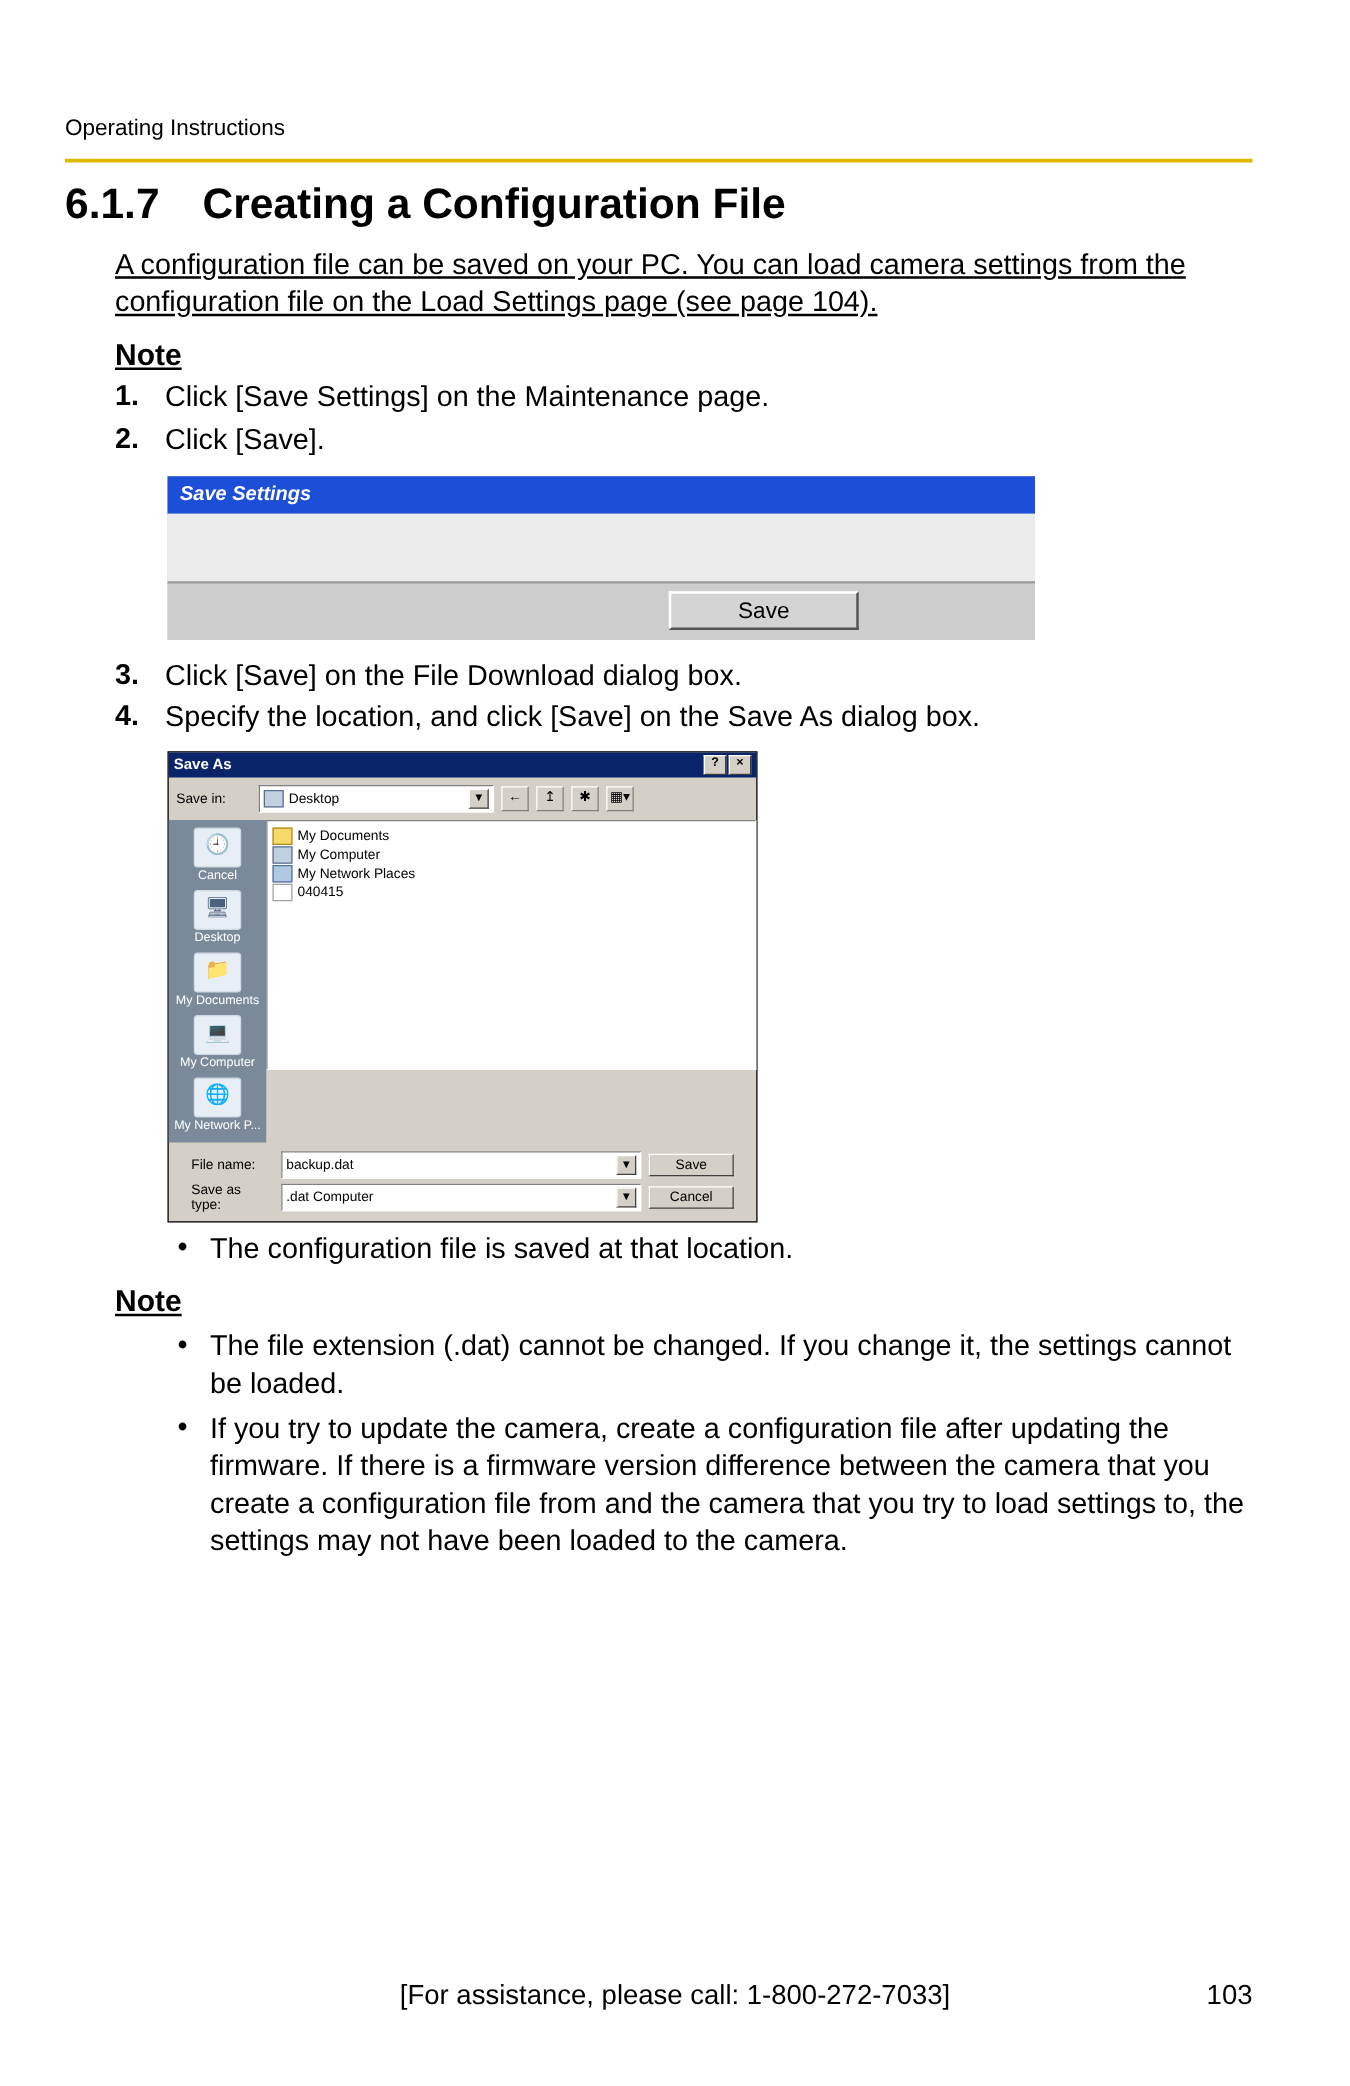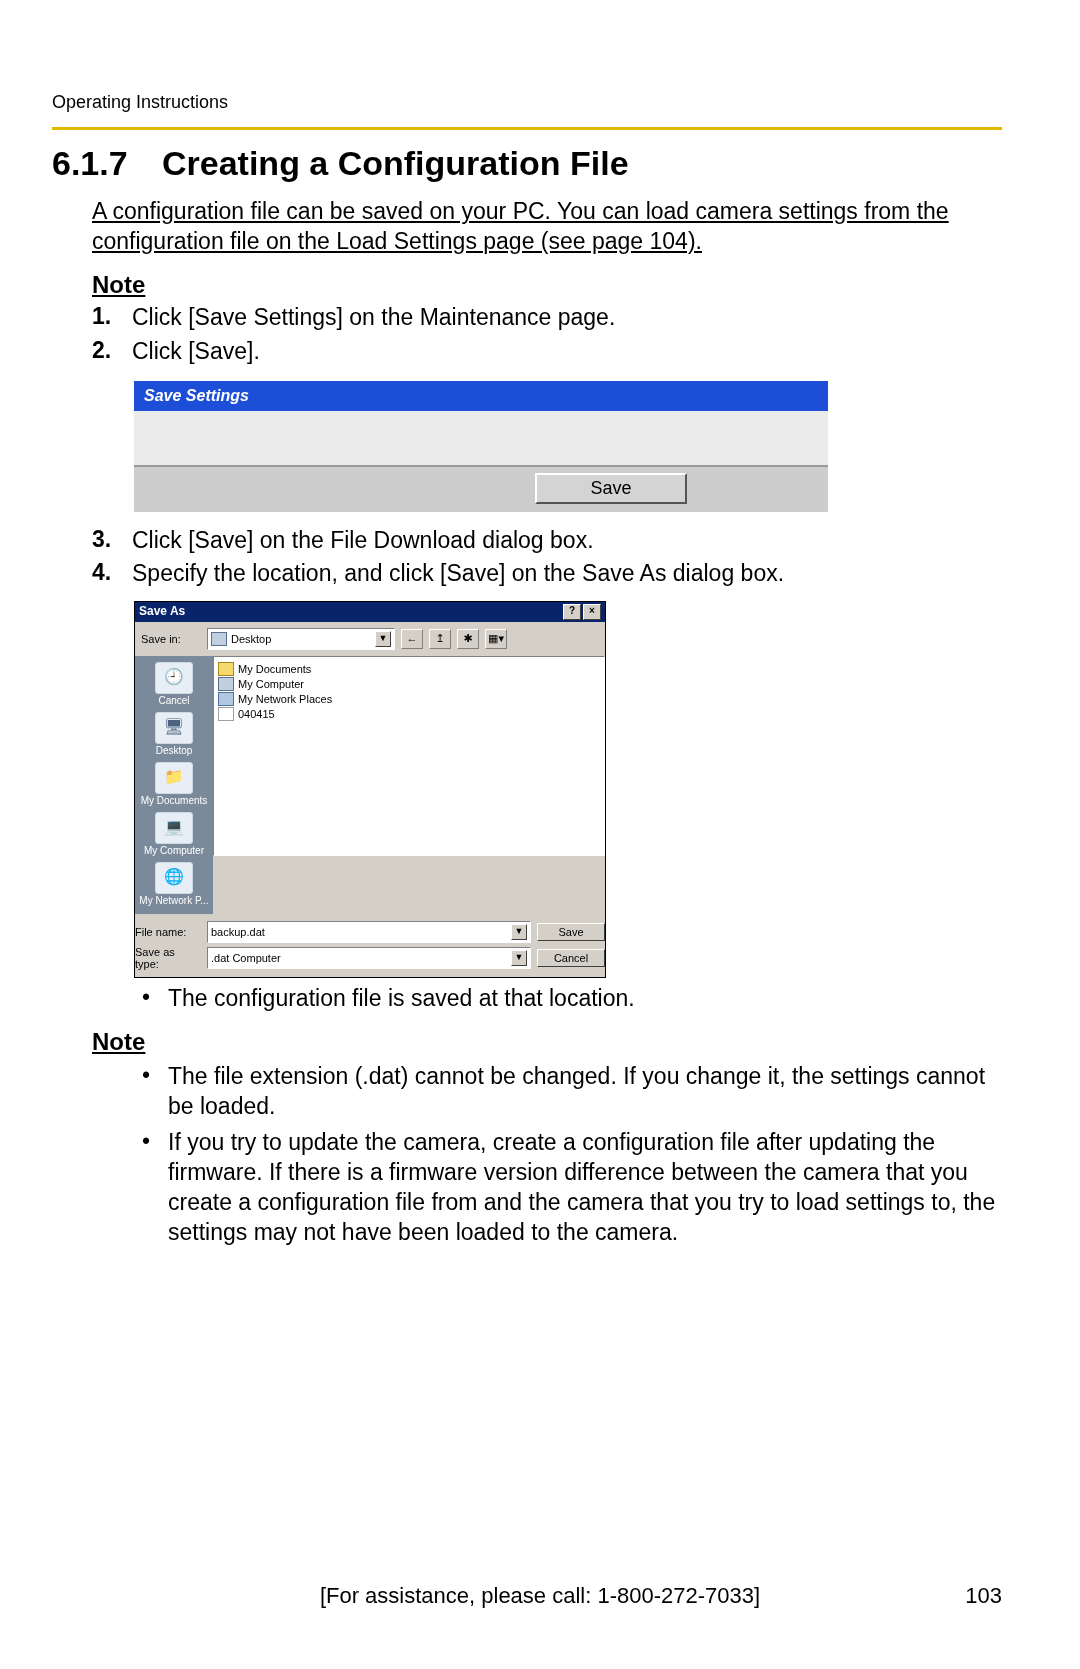--- a/index.html
+++ b/index.html
@@ -194,21 +194,21 @@
     padding:4px;
     height:200px;
     box-sizing:border-box;
   }
   .fitem { display:flex; align-items:center; gap:4px; font-size:11px; margin:1px 0; }
   .fic { width:14px; height:12px; display:inline-block; }
   .fic.folder { background:#f5d96b; border:1px solid #a88720; }
   .fic.mycomp { background:#c0d0e0; border:1px solid #5a7090; }
   .fic.net { background:#b0c8e0; border:1px solid #5070a0; }
   .fic.plain { background:#fff; border:1px solid #a0a0a0; }
-  .sa-bottom { padding:4px 0; }
+  .sa-bottom { padding:4px 18px; }
   .sa-row { display:flex; align-items:center; gap:6px; margin:3px 0; }
   .sa-row .rl { width:66px; }
   .sa-row .sa-combo { flex:1; }
   .sa-btn {
     width:66px;
     background:#d4d0c8;
     border:1px solid;
     border-color:#fff #404040 #404040 #fff;
     text-align:center;
     padding:2px 0;

